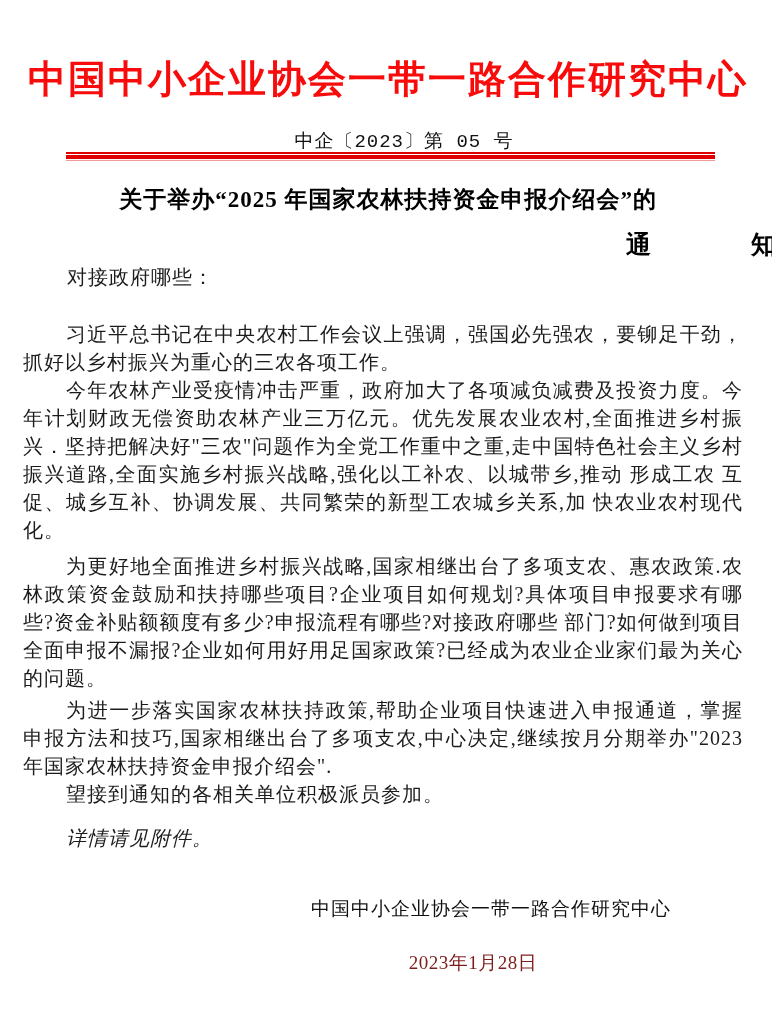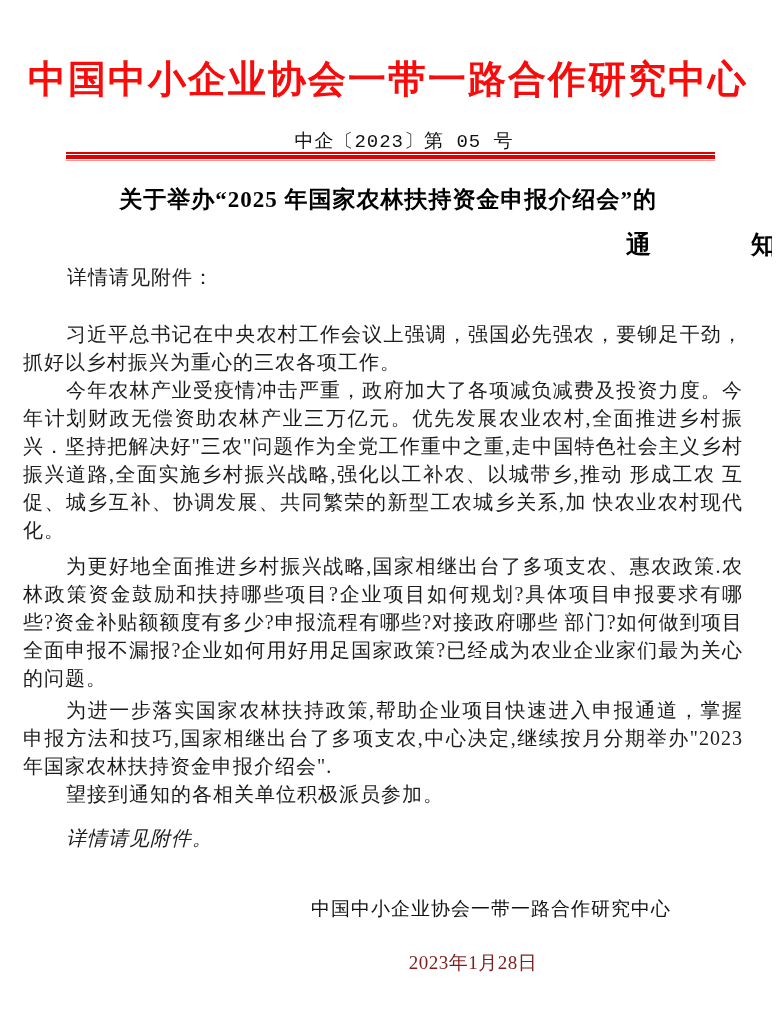--- a/index.html
+++ b/index.html
@@ -102,21 +102,21 @@
   <div class="letterhead">中国中小企业协会一带一路合作研究中心</div>
 
   <div class="doc-number">中企〔2023〕第 05 号</div>
 
   <div class="red-rule"></div>
 
   <div class="title-line1">关于举办“2025 年国家农林扶持资金申报介绍会”的</div>
 
   <div class="title-line2">通　　　　知</div>
 
-  <div class="salutation">详情请见附件：</div>
+  <div class="salutation">对接政府哪些：</div>
 
   <div class="body-text">
     <p class="p1">习近平总书记在中央农村工作会议上强调，强国必先强农，要铆足干劲，抓好以乡村振兴为重心的三农各项工作。</p>
     <p class="p2">今年农林产业受疫情冲击严重，政府加大了各项减负减费及投资力度。今年计划财政无偿资助农林产业三万亿元。优先发展农业农村,全面推进乡村振兴．坚持把解决好"三农"问题作为全党工作重中之重,走中国特色社会主义乡村 振兴道路,全面实施乡村振兴战略,强化以工补农、以城带乡,推动 形成工农 互促、城乡互补、协调发展、共同繁荣的新型工农城乡关系,加 快农业农村现代化。</p>
     <p class="p3">为更好地全面推进乡村振兴战略,国家相继出台了多项支农、惠农政策.农林政策资金鼓励和扶持哪些项目?企业项目如何规划?具体项目申报要求有哪些?资金补贴额额度有多少?申报流程有哪些?对接政府哪些 部门?如何做到项目全面申报不漏报?企业如何用好用足国家政策?已经成为农业企业家们最为关心的问题。</p>
     <p class="p4">为进一步落实国家农林扶持政策,帮助企业项目快速进入申报通道，掌握申报方法和技巧,国家相继出台了多项支农,中心决定,继续按月分期举办"2023年国家农林扶持资金申报介绍会".</p>
     <p class="p5">望接到通知的各相关单位积极派员参加。</p>
     <p class="p6">详情请见附件。</p>
   </div>
 

